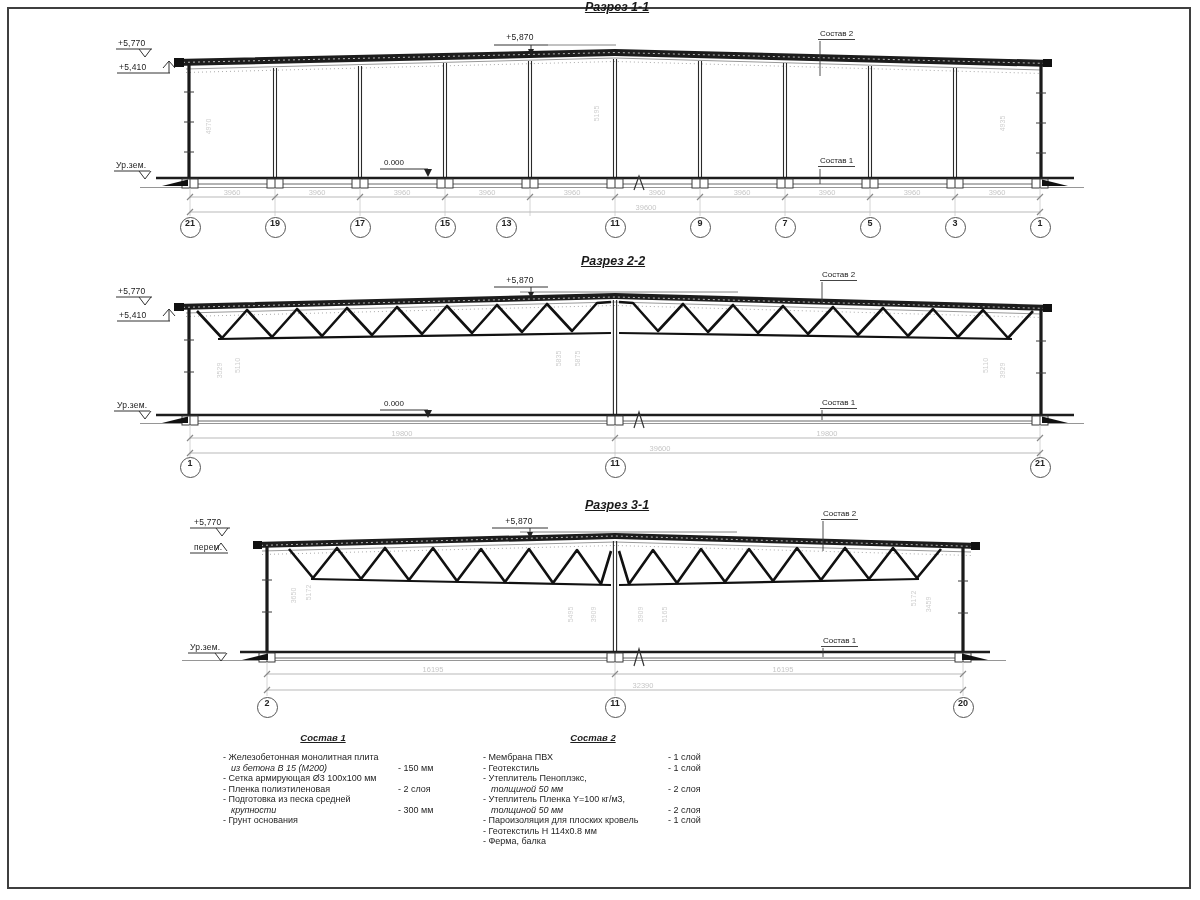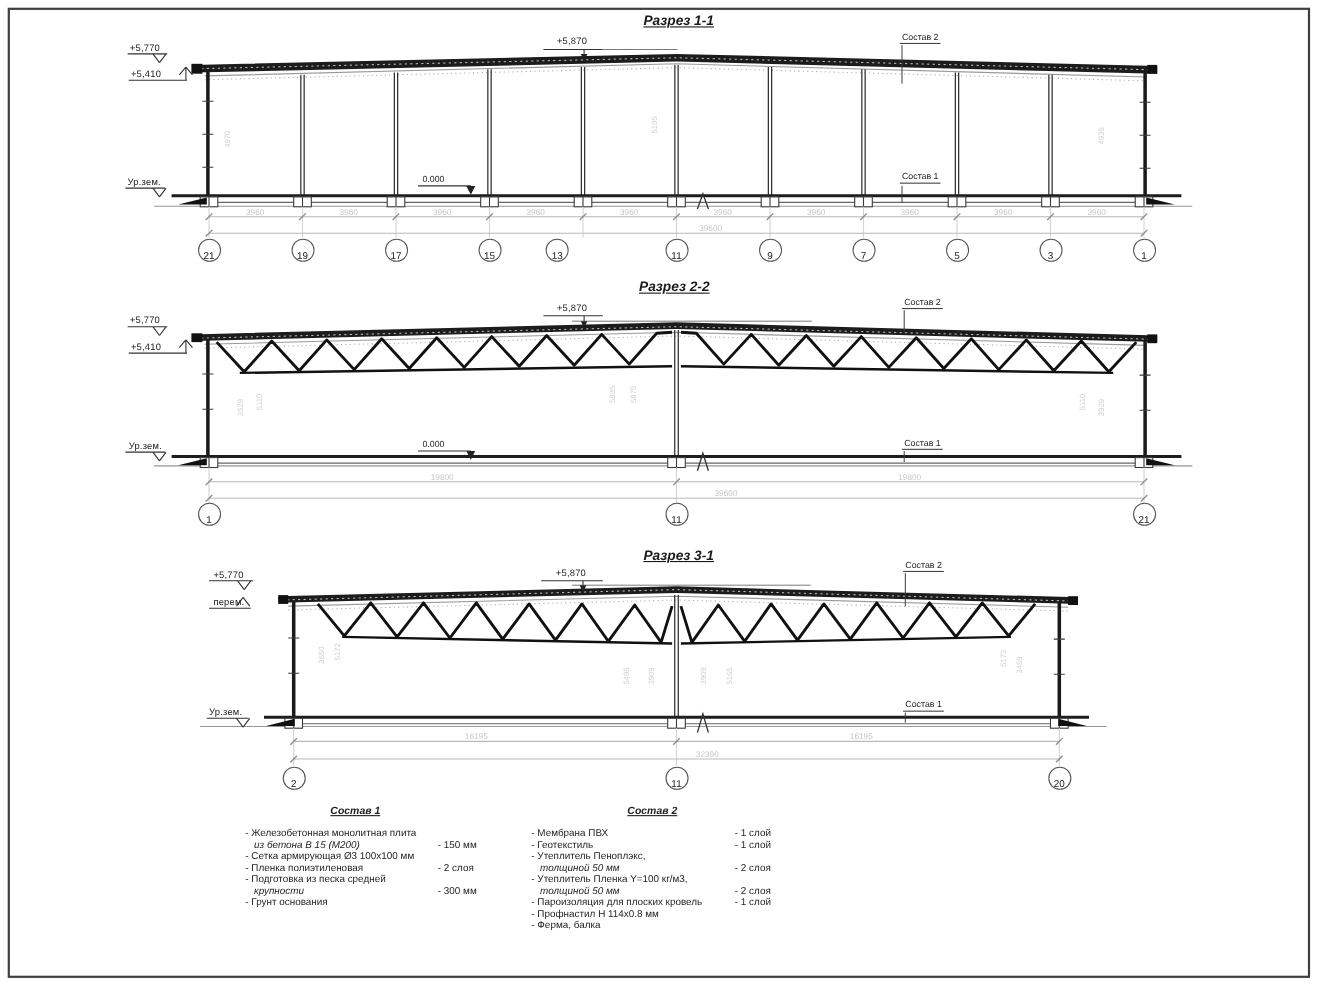--- a/index.html
+++ b/index.html
@@ -9,22 +9,22 @@
   .abs{position:absolute;white-space:nowrap;}
   .ctr{transform:translateX(-50%);}
   .stitle{font-size:12.5px;font-weight:bold;font-style:italic;text-decoration:underline;color:#1a1a1a;}
   .elev{font-size:8.5px;color:#222;letter-spacing:.2px;}
   .lbl{font-size:8px;color:#222;border-bottom:1px solid #444;padding:0 2px 1px 2px;}
   .zero{font-size:8px;color:#222;}
   .dim{font-size:7.5px;color:#c6c6c6;}
   .vd{position:absolute;width:36px;text-align:center;font-size:7px;color:#cfcfcf;
       transform:rotate(-90deg);white-space:nowrap;}
   .bub{position:absolute;width:21px;height:21px;border:1.2px solid #555;border-radius:50%;
-       background:#fff;display:flex;align-items:flex-end;justify-content:center;
-       font-size:9px;font-weight:normal;color:#222;box-sizing:border-box;}
+       background:#fff;display:flex;align-items:flex-start;justify-content:center;
+       font-size:9px;font-weight:bold;color:#222;box-sizing:border-box;}
   svg.art{position:absolute;left:0;top:0;}
   .legend{position:absolute;font-size:9px;color:#1e1e1e;}
   .ltitle{font-size:9.5px;font-weight:bold;font-style:italic;text-decoration:underline;
           width:150px;text-align:center;margin-bottom:9px;}
   .lrow{display:flex;line-height:10.5px;}
   .lrow .l{flex:1;}
   .lrow.ind .l{padding-left:8px;font-style:italic;}
   .lrow .r{width:60px;}
   
   .w{stroke:#1a1a1a;stroke-width:3.2;fill:none;}
@@ -198,21 +198,21 @@
       <path class="ldr" d="M823,521 V551 M823,648 V657"></path>
       <path class="mark" d="M190,528 H230 M216,528 L222,536 M228,528 L222,536"></path>
       <path class="mark" d="M190,553 H228 M215,551 L221,543 M227,551 L221,543"></path>
       <path class="mark" d="M492,528 H548 M530,528 V532"></path>
       <path class="brkt" d="M520,532 H737"></path>
       <polygon class="tri" points="527,532 533,532 530,539"></polygon>
       <path class="mark" d="M188,653 H226 M215,653 L221,661 M227,653 L221,661"></path>
     </g>
   </svg>
 
-  <div class="abs ctr stitle" style="left:617px;top:12px">Разрез 1-1</div>
+  <div class="abs ctr stitle" style="left:617px;top:0">Разрез 1-1</div>
   <div class="abs elev" style="left:118px;top:38px">+5,770</div>
   <div class="abs elev" style="left:119px;top:62px">+5,410</div>
   <div class="abs ctr elev" style="left:520px;top:32px">+5,870</div>
   <div class="abs elev" style="left:116px;top:160px">Ур.зем.</div>
   <div class="abs zero" style="left:384px;top:158px">0.000</div>
   <div class="abs lbl" style="left:818px;top:29px">Состав 2</div>
   <div class="abs lbl" style="left:818px;top:156px">Состав 1</div>
   <div class="abs ctr dim" style="left:232px;top:188px">3960</div>
   <div class="abs ctr dim" style="left:317px;top:188px">3960</div>
   <div class="abs ctr dim" style="left:402px;top:188px">3960</div>
@@ -372,21 +372,21 @@
       </div>
     <div class="lrow ind">
         <span class="l">толщиной 50 мм</span>
         <span class="r">- 2 слоя</span>
       </div>
     <div class="lrow">
         <span class="l">- Пароизоляция для плоских кровель</span>
         <span class="r">- 1 слой</span>
       </div>
     <div class="lrow">
-        <span class="l">- Профнастил Н 114х0.8 мм</span>
+        <span class="l">- Геотекстиль Н 114х0.8 мм</span>
         <span class="r"></span>
       </div>
     <div class="lrow">
         <span class="l">- Ферма, балка</span>
         <span class="r"></span>
       </div>
   </div>
 </div>
 
 </body></html>

